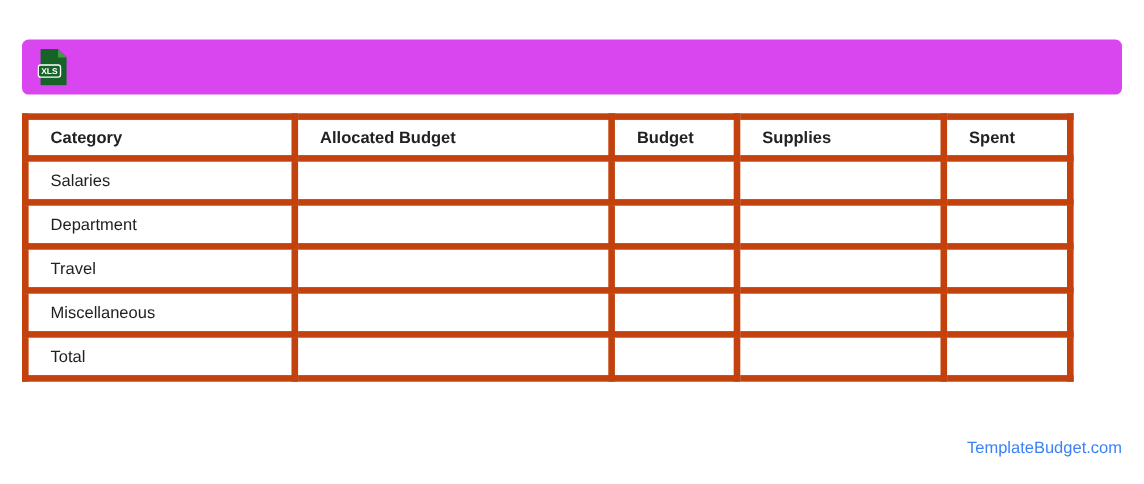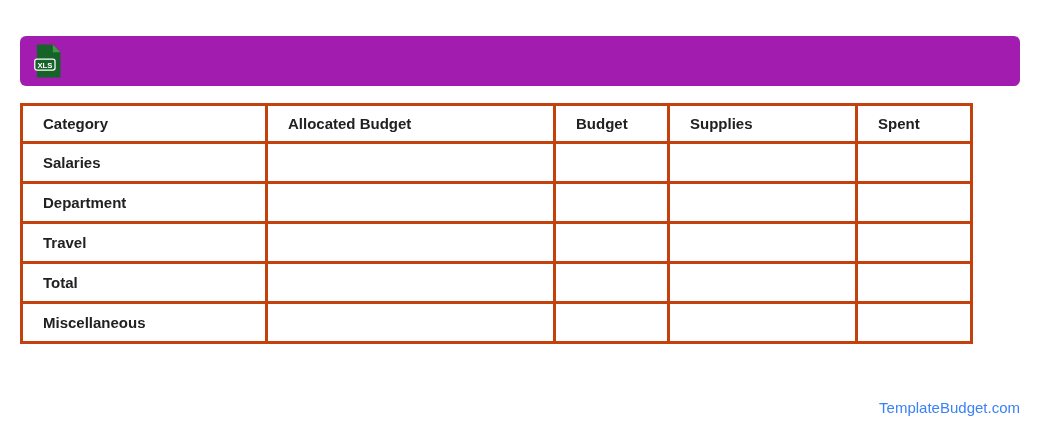--- a/index.html
+++ b/index.html
@@ -9,21 +9,21 @@
     font-family: "Liberation Sans", sans-serif;
     position: relative;
     overflow: hidden;
   }
 
   
   .header-bar {
     position: absolute;
     left: 20px; top: 36px;
     width: 1000px; height: 50px;
-    background: #a21caf;
+    background: #d946ef;
     border-radius: 6px;
     display: flex;
     align-items: center;
     padding-left: 14px;
   }
   .xls-icon { width: 27px; height: 34px; flex: 0 0 auto; }
   .header-title {
     color: #ffffff;
     font-size: 21px;
     font-weight: 500;
@@ -34,30 +34,30 @@
 
   
   .budget-table {
     position: absolute;
     left: 20px; top: 103px;
     width: 950px;
     border-collapse: collapse;
     table-layout: fixed;
   }
   .budget-table th, .budget-table td {
-    border: 3px solid #c2410c;
+    border: 6px solid #c2410c;
     font-size: 15px;
     color: #212121;
     text-align: left;
     padding: 0 20px;
     vertical-align: middle;
     overflow: hidden;
   }
   .budget-table th { height: 38px; font-weight: bold; }
-  .budget-table td { height: 40px; font-weight: bold; }
+  .budget-table td { height: 40px; font-weight: normal; }
 
   
   .footer-credit {
     position: absolute;
     right: 20px; top: 399px;
     font-size: 15px;
     color: #3b82f6;
     white-space: nowrap;
   }
 </style>
@@ -106,28 +106,28 @@
       <td></td>
     </tr>
     <tr>
       <td>Travel</td>
       <td></td>
       <td></td>
       <td></td>
       <td></td>
     </tr>
     <tr>
-      <td>Total</td>
+      <td>Miscellaneous</td>
       <td></td>
       <td></td>
       <td></td>
       <td></td>
     </tr>
     <tr>
-      <td>Miscellaneous</td>
+      <td>Total</td>
       <td></td>
       <td></td>
       <td></td>
       <td></td>
     </tr>
   </tbody>
 </table>
 
 <div class="footer-credit">TemplateBudget.com</div>
 

